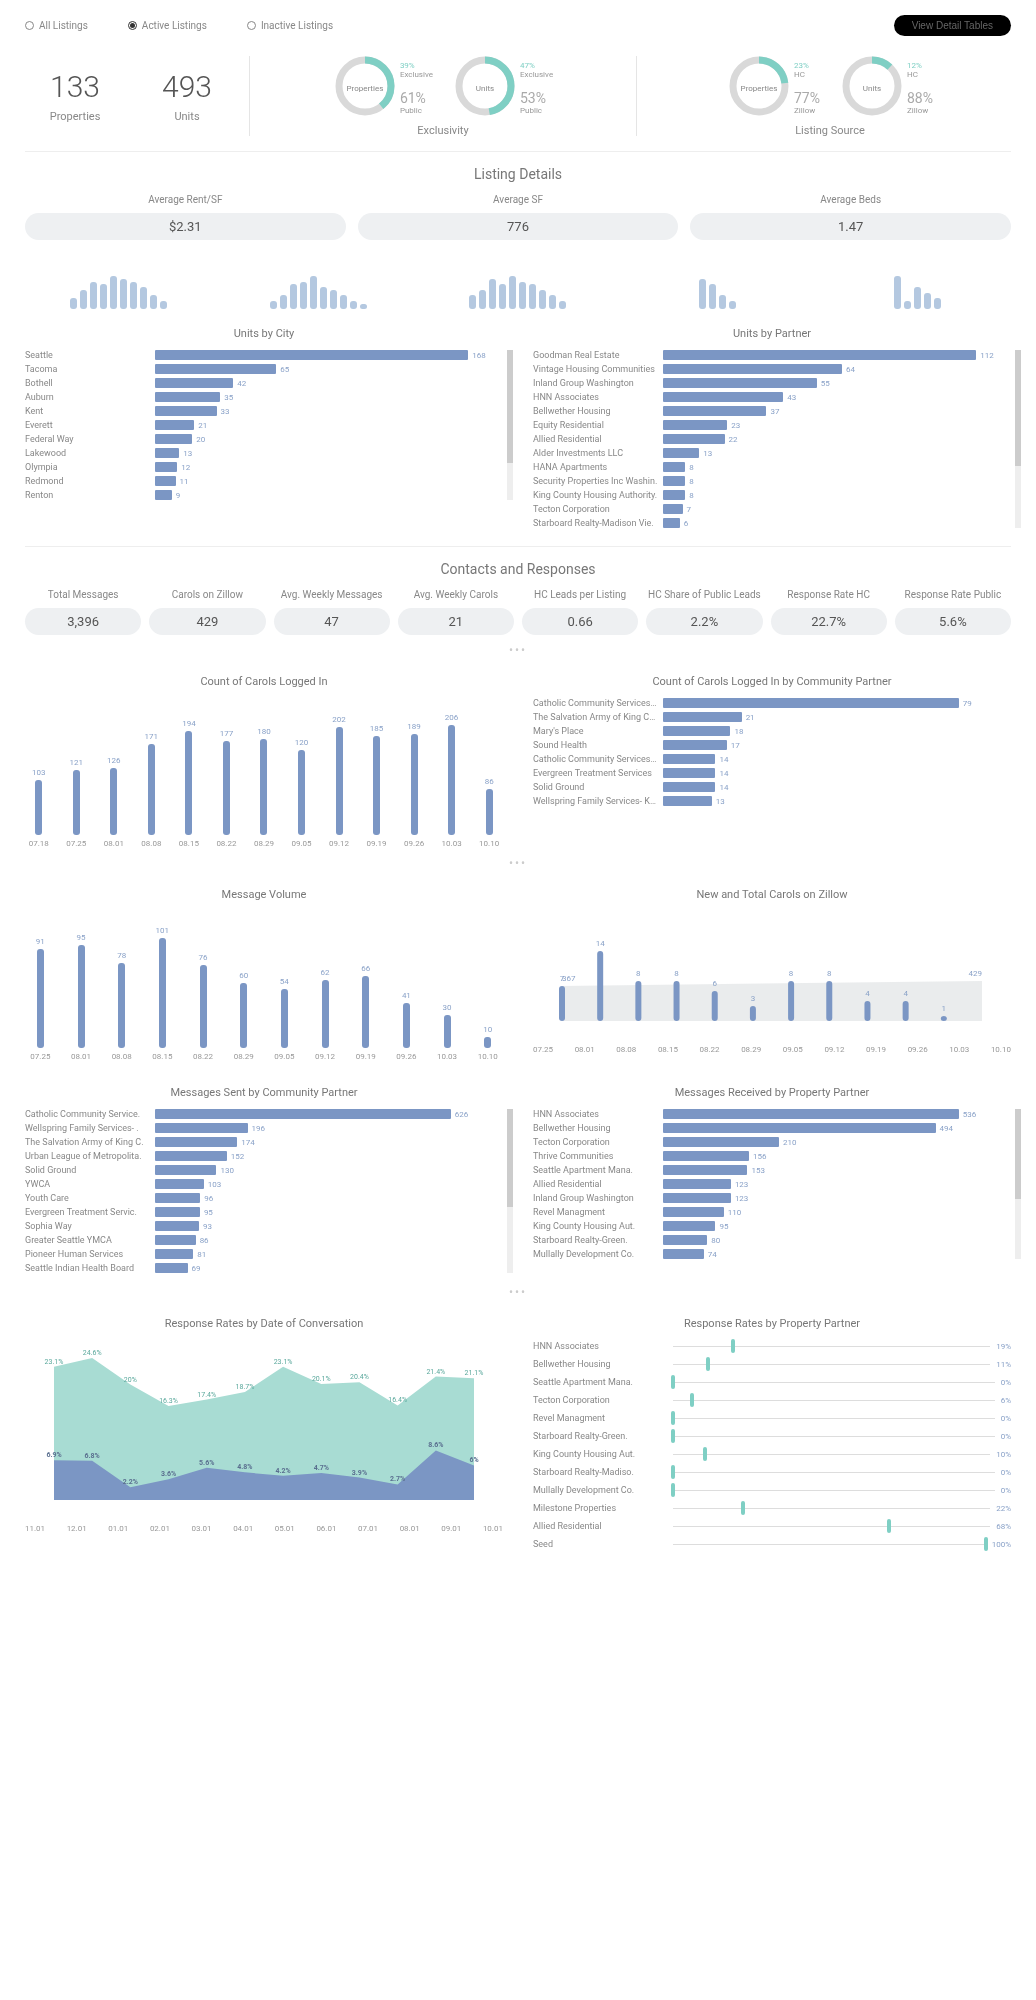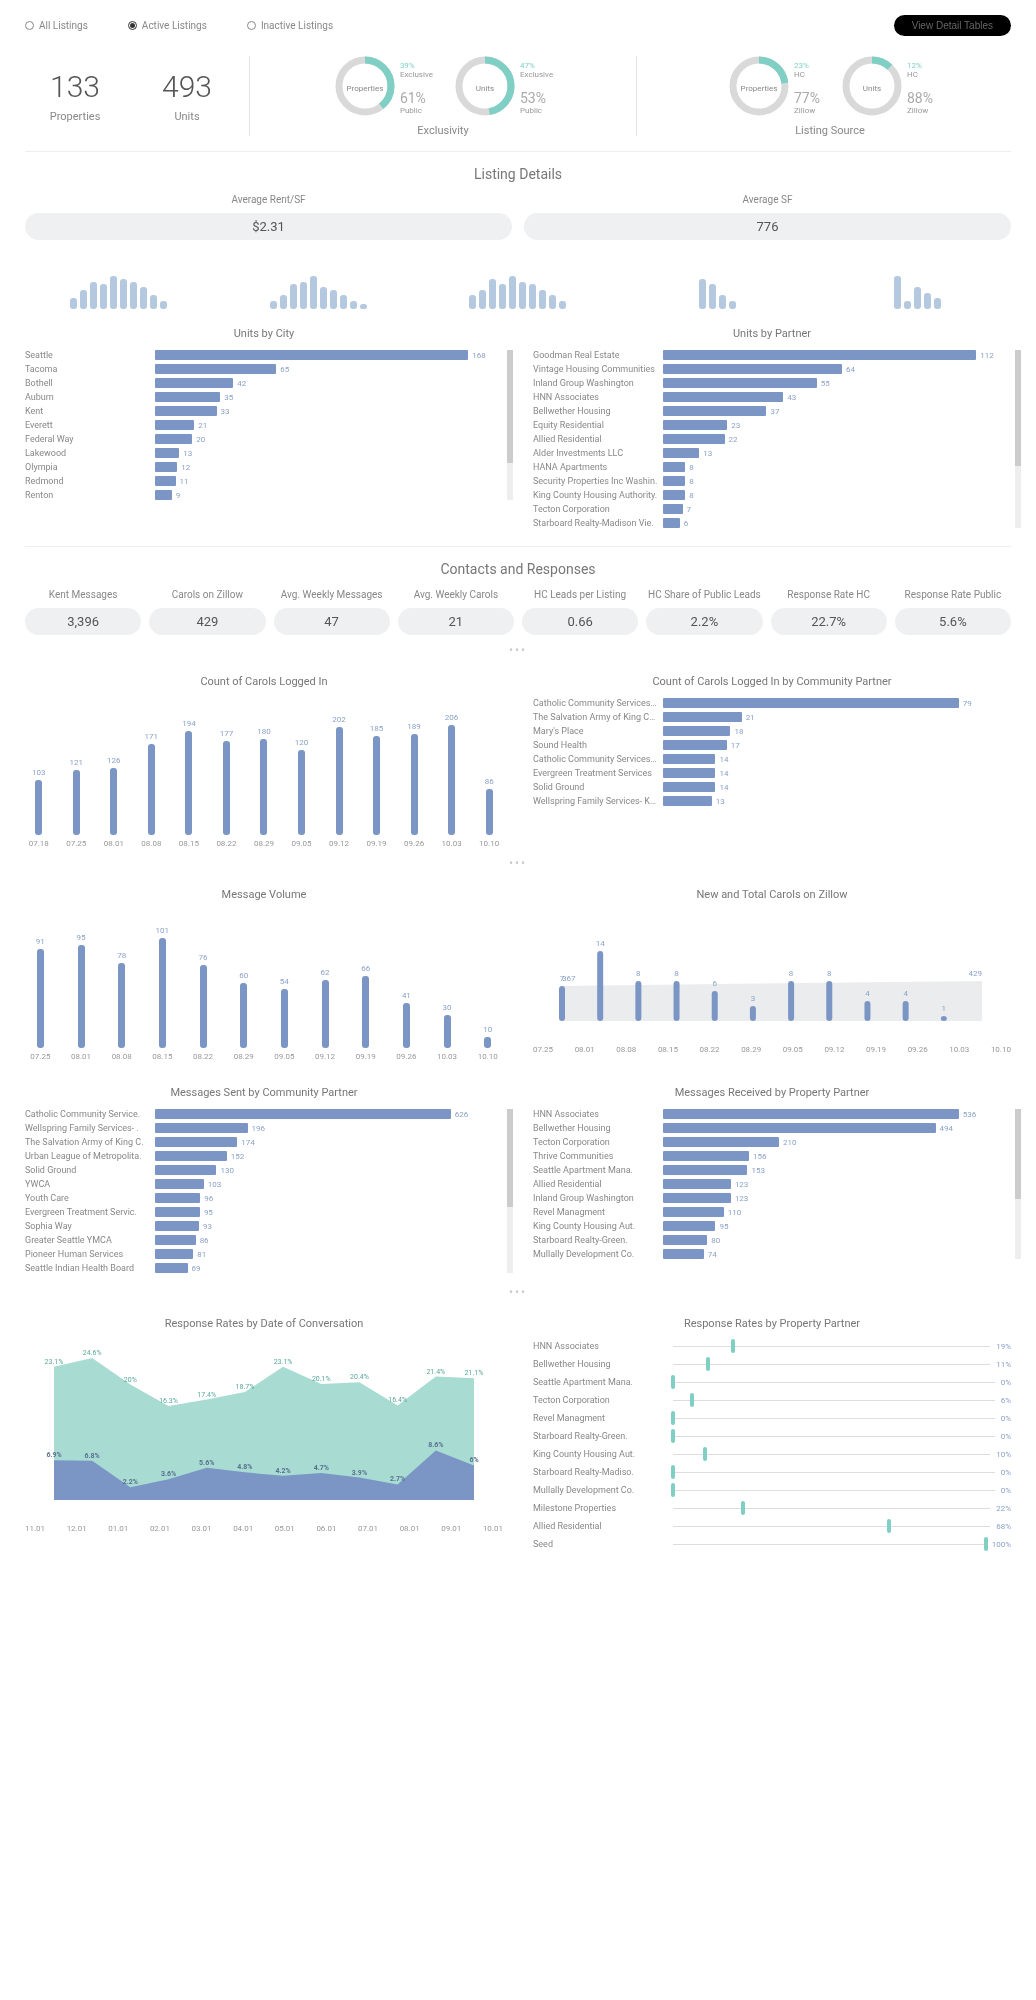--- a/index.html
+++ b/index.html
@@ -165,20 +165,24 @@
 
 <div class="metrics-row" id="listing-metrics">
     <div class="metric-col">
       <div class="metric-lbl">Average Rent/SF</div>
       <div class="metric-val">$2.31</div>
     </div>
     <div class="metric-col">
       <div class="metric-lbl">Average SF</div>
       <div class="metric-val">776</div>
     </div>
+    <div class="metric-col">
+      <div class="metric-lbl">Average Beds</div>
+      <div class="metric-val">1.47</div>
+    </div>
   </div>
 <div class="spark-row" id="spark-row">
     <div class="spark">
       <div class="sb" style="height:20%"></div>
       <div class="sb" style="height:35%"></div>
       <div class="sb" style="height:50%"></div>
       <div class="sb" style="height:45%"></div>
       <div class="sb" style="height:60%"></div>
       <div class="sb" style="height:55%"></div>
       <div class="sb" style="height:50%"></div>
@@ -410,21 +414,21 @@
         </div>
     </div>
   </div>
 </div>
 
 <hr>
 
 <div class="section-title">Contacts and Responses</div>
 <div class="metrics-row8" id="contact-metrics">
     <div class="metric-col">
-      <div class="metric-lbl">Kent Messages</div>
+      <div class="metric-lbl">Total Messages</div>
       <div class="metric-val">3,396</div>
     </div>
     <div class="metric-col">
       <div class="metric-lbl">Carols on Zillow</div>
       <div class="metric-val">429</div>
     </div>
     <div class="metric-col">
       <div class="metric-lbl">Avg. Weekly Messages</div>
       <div class="metric-val">47</div>
     </div>

